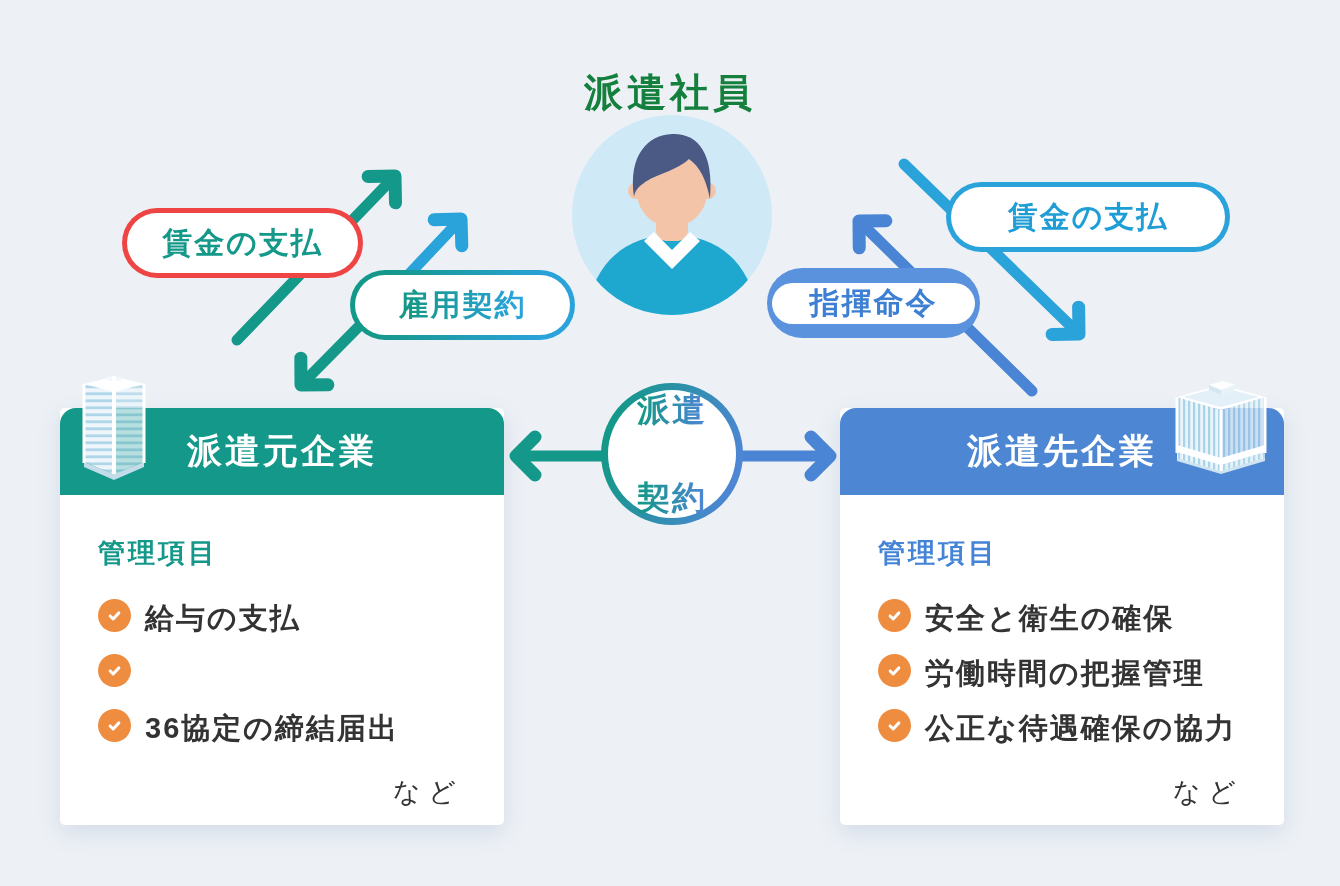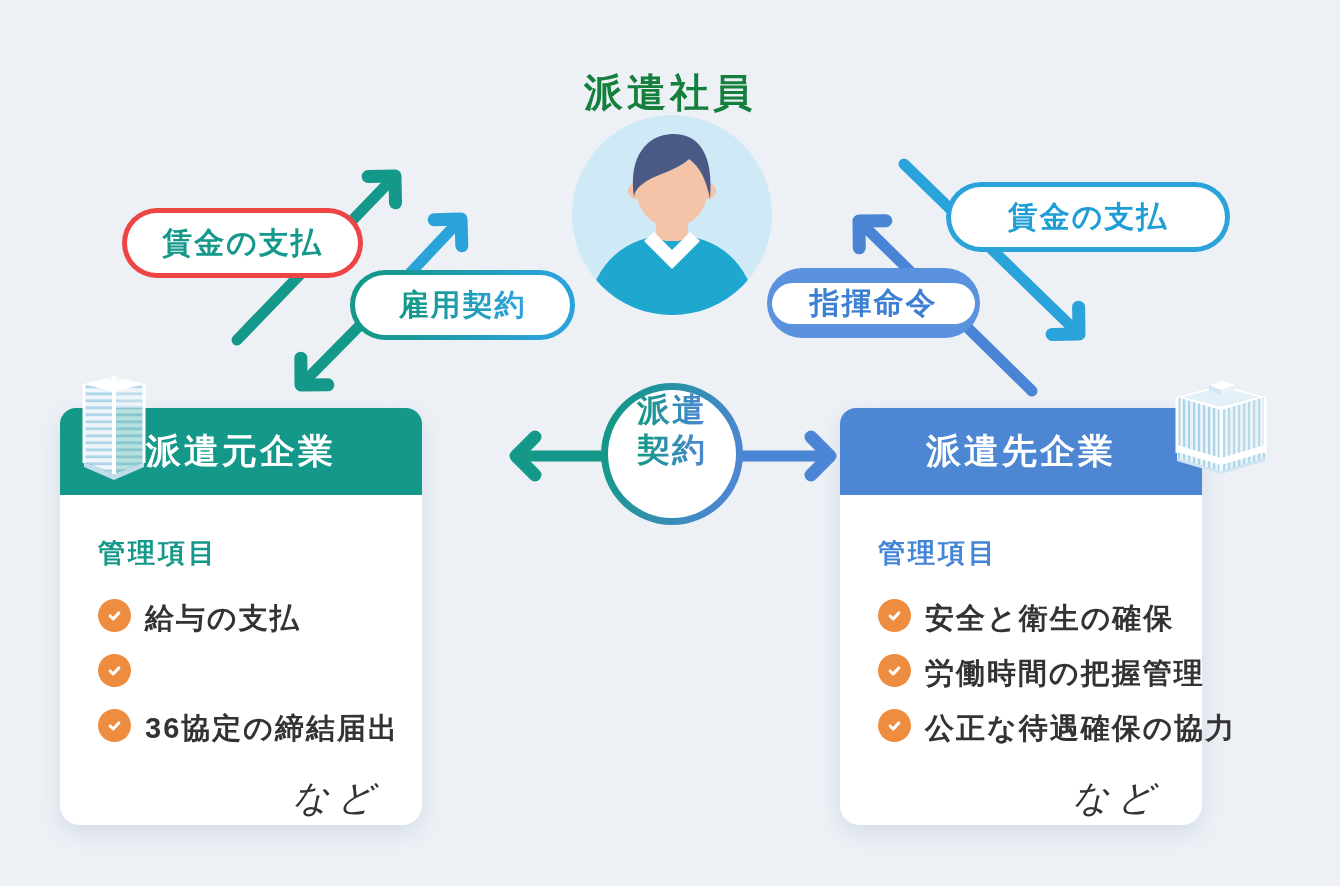--- a/index.html
+++ b/index.html
@@ -55,37 +55,37 @@
 
   
   .contract-circle {
     position:absolute; left:601px; top:383px; width:142px; height:142px;
     border-radius:50%; padding:7px; z-index:3;
     background:linear-gradient(105deg,#149889 12%,#4d86d3 88%);
     display:flex;
   }
   .contract-inner {
     flex:1; background:#fff; border-radius:50%;
-    display:flex; flex-direction:column; align-items:center; justify-content:flex-start;
+    display:flex; flex-direction:column; align-items:center; justify-content:space-between;
   }
   .contract-line {
     font-size:33px; font-weight:bold; letter-spacing:2px; line-height:1.22;
     color:#2a8fc0;
   }
   @supports ((-webkit-background-clip:text) or (background-clip:text)) {
     .contract-line {
       background:linear-gradient(90deg,#149889 5%,#4d86d3 95%);
       -webkit-background-clip:text; background-clip:text; color:transparent;
     }
   }
 
   
   .card {
-    position:absolute; top:408px; width:362px; height:417px;
-    background:#ffffff; border-radius:20px; z-index:1;
+    position:absolute; top:408px; width:444px; height:417px;
+    background:#ffffff; border-radius:5px; z-index:1;
     box-shadow:0 8px 22px rgba(100,130,165,0.18);
   }
   .card-left  { left:60px; }
   .card-right { left:840px; }
   .card-header {
     height:87px; border-radius:16px 16px 0 0;
     display:flex; align-items:center; justify-content:center;
   }
   .card-left  .card-header { background:#149889; }
   .card-right .card-header { background:#4d86d3; }
@@ -97,21 +97,21 @@
   .card-left  .section-title { color:#149889; }
   .card-right .section-title { color:#4484d6; }
 
   .check-row { display:flex; align-items:flex-start; gap:14px; margin-bottom:20px; height:35px; }
   .check-circle {
     width:33px; height:33px; border-radius:50%; background:#ee8c40;
     flex:0 0 33px; display:flex; align-items:center; justify-content:center;
   }
   .check-circle svg { width:21px; height:21px; display:block; }
   .row-label { font-size:29px; font-weight:600; letter-spacing:2px; color:#333333; white-space:nowrap; }
-  .etc-label { text-align:right; font-size:36px; letter-spacing:8px; color:#333333; margin-top:30px;font-style:italic; }
+  .etc-label { text-align:right; font-size:27px; letter-spacing:8px; color:#333333; margin-top:30px; }
 
   
   .building { position:absolute; z-index:4; }
   .building-left  { left:78px;  top:370px; width:72px;  height:112px; }
   .building-right { left:1173px; top:373px; width:96px; height:112px; }
 </style>
 </head>
 <body>
 
 <div class="stage">

